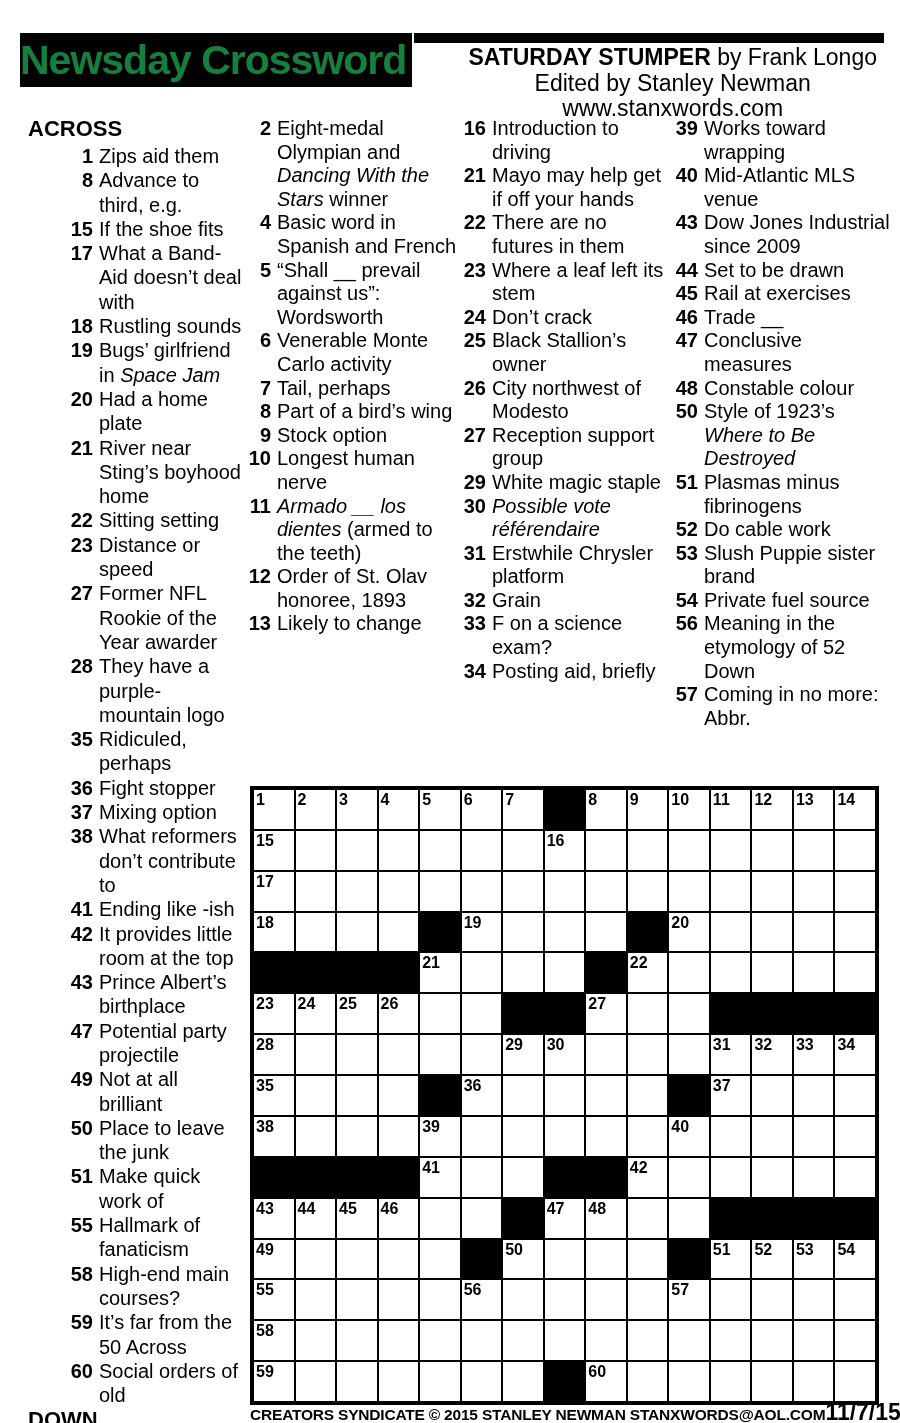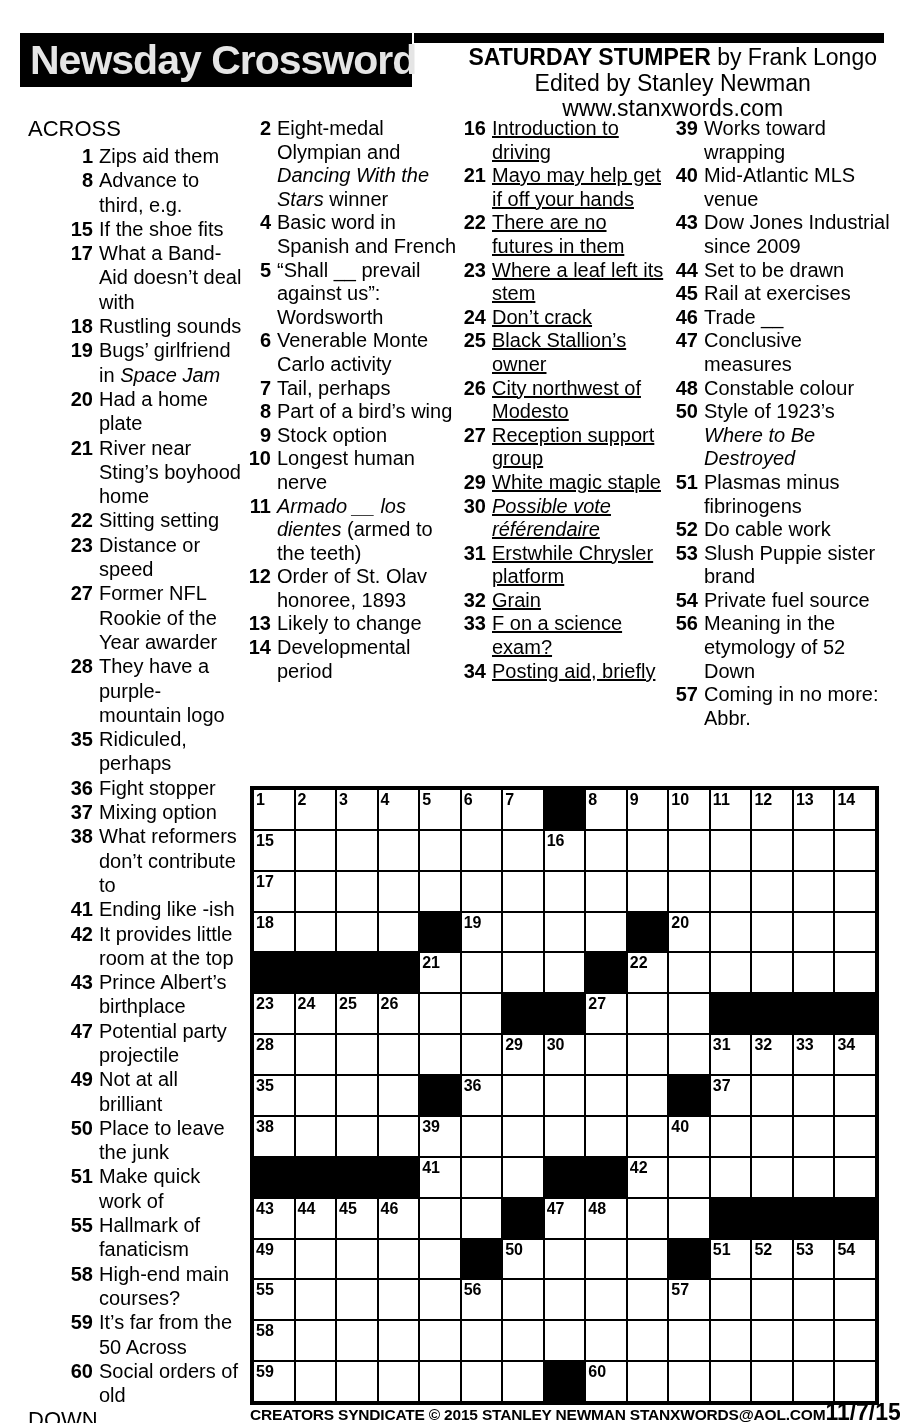--- a/index.html
+++ b/index.html
@@ -1,31 +1,31 @@
 <!DOCTYPE html>
 <html><head>
 <meta charset="utf-8">
 <style>
   html,body{margin:0;padding:0;background:#fff;}
   .page{position:relative;width:900px;height:1423px;background:#fff;color:#000;
         font-family:"Liberation Sans","DejaVu Sans",sans-serif;overflow:hidden;}
   
   .masthead{position:absolute;left:20px;top:33px;width:392px;height:54px;background:#000;}
-  .masthead span{display:block;color:#e5e5e5;font-weight:bold;font-size:41px;letter-spacing:-1px;
-        line-height:54px;padding-left:10px;white-space:nowrap;}
+  .masthead span{display:block;color:#15803d;font-weight:bold;font-size:41px;letter-spacing:-1px;
+        line-height:54px;white-space:nowrap;}
   .topbar{position:absolute;left:414px;top:33px;width:470px;height:10px;background:#000;}
   .pubinfo{position:absolute;right:23px;top:45px;text-align:center;font-size:23px;line-height:25.5px;}
   .pubinfo .b{font-weight:bold;}
   
   .col{position:absolute;font-size:20px;}
   .col1{left:28px;top:116px;width:214px;}
   .col2{left:243px;top:117px;width:213px;}
-  .col3{left:458px;top:117px;width:210px;text-decoration:underline;}
+  .col3{left:458px;top:117px;width:210px;}
   .col4{left:670px;top:117px;width:222px;}
-  .section-h{font-weight:normal;font-size:22px;line-height:26px;margin-bottom:2px;}
+  .section-h{font-weight:bold;font-size:22px;line-height:26px;margin-bottom:2px;}
   .down-h{}
   .clue{padding-left:34px;line-height:23.6px;}
   .col1 .clue{line-height:24.3px;margin-left:37px;}
   .cnum{display:inline-block;width:28px;margin-left:-34px;margin-right:6px;text-align:right;font-weight:bold;}
   em{font-style:italic;}
   
   .grid{position:absolute;left:250px;top:786px;width:629px;height:619px;border:3px solid #000;
         box-sizing:border-box;display:grid;grid-template-columns:repeat(15,1fr);grid-auto-rows:1fr;}
   .cell{border:1px solid #000;position:relative;background:#fff;box-sizing:border-box;}
   .cell.black{background:#000;}
@@ -93,21 +93,20 @@
       <div class="clue"><span class="cnum">4</span>Basic word in Spanish and French</div>
       <div class="clue"><span class="cnum">5</span>“Shall __ prevail against us”: Wordsworth</div>
       <div class="clue"><span class="cnum">6</span>Venerable Monte Carlo activity</div>
       <div class="clue"><span class="cnum">7</span>Tail, perhaps</div>
       <div class="clue"><span class="cnum">8</span>Part of a bird’s wing</div>
       <div class="clue"><span class="cnum">9</span>Stock option</div>
       <div class="clue"><span class="cnum">10</span>Longest human nerve</div>
       <div class="clue"><span class="cnum">11</span><em>Armado __ los dientes</em> (armed to the teeth)</div>
       <div class="clue"><span class="cnum">12</span>Order of St. Olav honoree, 1893</div>
       <div class="clue"><span class="cnum">13</span>Likely to change</div>
-      <div class="clue"><span class="cnum">14</span>Developmental period</div>
     </div>
   <div class="col col3" id="col3">
       <div class="clue"><span class="cnum">16</span>Introduction to driving</div>
       <div class="clue"><span class="cnum">21</span>Mayo may help get if off your hands</div>
       <div class="clue"><span class="cnum">22</span>There are no futures in them</div>
       <div class="clue"><span class="cnum">23</span>Where a leaf left its stem</div>
       <div class="clue"><span class="cnum">24</span>Don’t crack</div>
       <div class="clue"><span class="cnum">25</span>Black Stallion’s owner</div>
       <div class="clue"><span class="cnum">26</span>City northwest of Modesto</div>
       <div class="clue"><span class="cnum">27</span>Reception support group</div>

